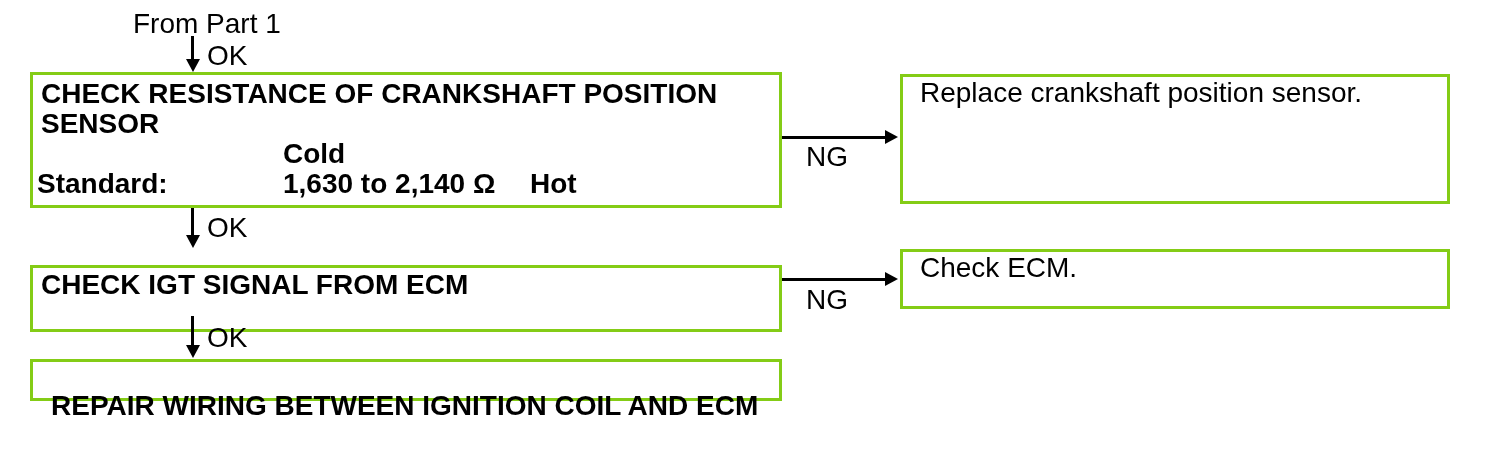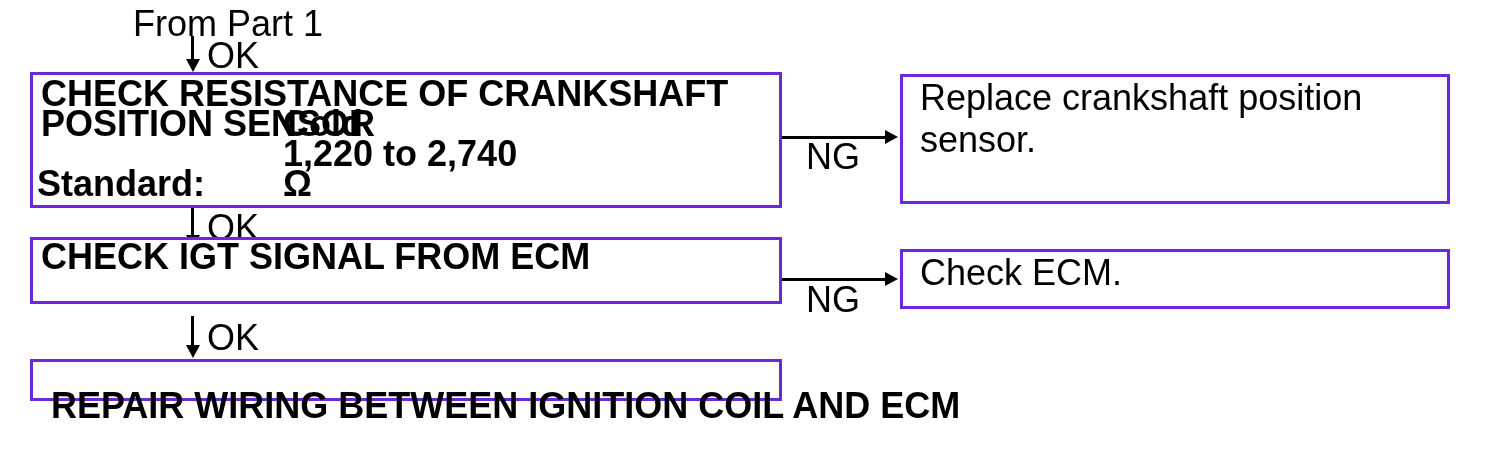--- a/index.html
+++ b/index.html
@@ -6,32 +6,32 @@
     margin: 0;
     padding: 0;
     background: #ffffff;
   }
   .canvas {
     position: relative;
     width: 1504px;
     height: 456px;
     background: #ffffff;
     font-family: "Liberation Sans", sans-serif;
-    font-size: 36px;
+    font-size: 28px;
     color: #000000;
     overflow: hidden;
   }
   .txt {
     position: absolute;
     white-space: nowrap;
     line-height: 32px;
   }
   .box {
     position: absolute;
-    border: 3px solid #6d28d9;
+    border: 3px solid #84cc16;
     background: #ffffff;
     box-sizing: border-box;
   }
   .step-box {
     font-weight: bold;
   }
   .box-title {
     padding: 4px 8px 0 8px;
     line-height: 30px;
   }
@@ -100,39 +100,40 @@
 
   <div class="vline" style="left:191px; top:36px; height:24px;"></div>
   <div class="tri-down" style="left:186px; top:59px;"></div>
   <div class="txt" style="left:207px; top:40px;">OK</div>
 
   <div class="box step-box" style="left:30px; top:72px; width:752px; height:136px;">
     <div class="box-title">CHECK RESISTANCE OF CRANKSHAFT POSITION SENSOR</div>
     <div class="std-label">Standard:</div>
     <div class="spec-col" style="left:250px;">
       <div>Cold</div>
-      <div>1,220 to 2,740 Ω</div>
+      <div>1,630 to 2,140 Ω</div>
     </div>
     <div class="spec-col" style="left:497px;">
+      <div>Hot</div>
     </div>
   </div>
 
   <div class="hline" style="left:782px; top:136px; width:104px;"></div>
   <div class="tri-right" style="left:885px; top:130px;"></div>
   <div class="txt" style="left:806px; top:141px;">NG</div>
 
   <div class="box result-box" style="left:900px; top:74px; width:550px; height:130px;">
     <span>Replace crankshaft position sensor.</span>
   </div>
 
   <div class="vline" style="left:191px; top:208px; height:28px;"></div>
   <div class="tri-down" style="left:186px; top:235px;"></div>
   <div class="txt" style="left:207px; top:212px;">OK</div>
 
-  <div class="box step-box" style="left:30px; top:237px; width:752px; height:67px;">
+  <div class="box step-box" style="left:30px; top:265px; width:752px; height:67px;">
     <div class="box2-title">CHECK IGT SIGNAL FROM ECM</div>
   </div>
 
   <div class="hline" style="left:782px; top:278px; width:104px;"></div>
   <div class="tri-right" style="left:885px; top:272px;"></div>
   <div class="txt" style="left:806px; top:284px;">NG</div>
 
   <div class="box result-box" style="left:900px; top:249px; width:550px; height:60px;">
     <span>Check ECM.</span>
   </div>

